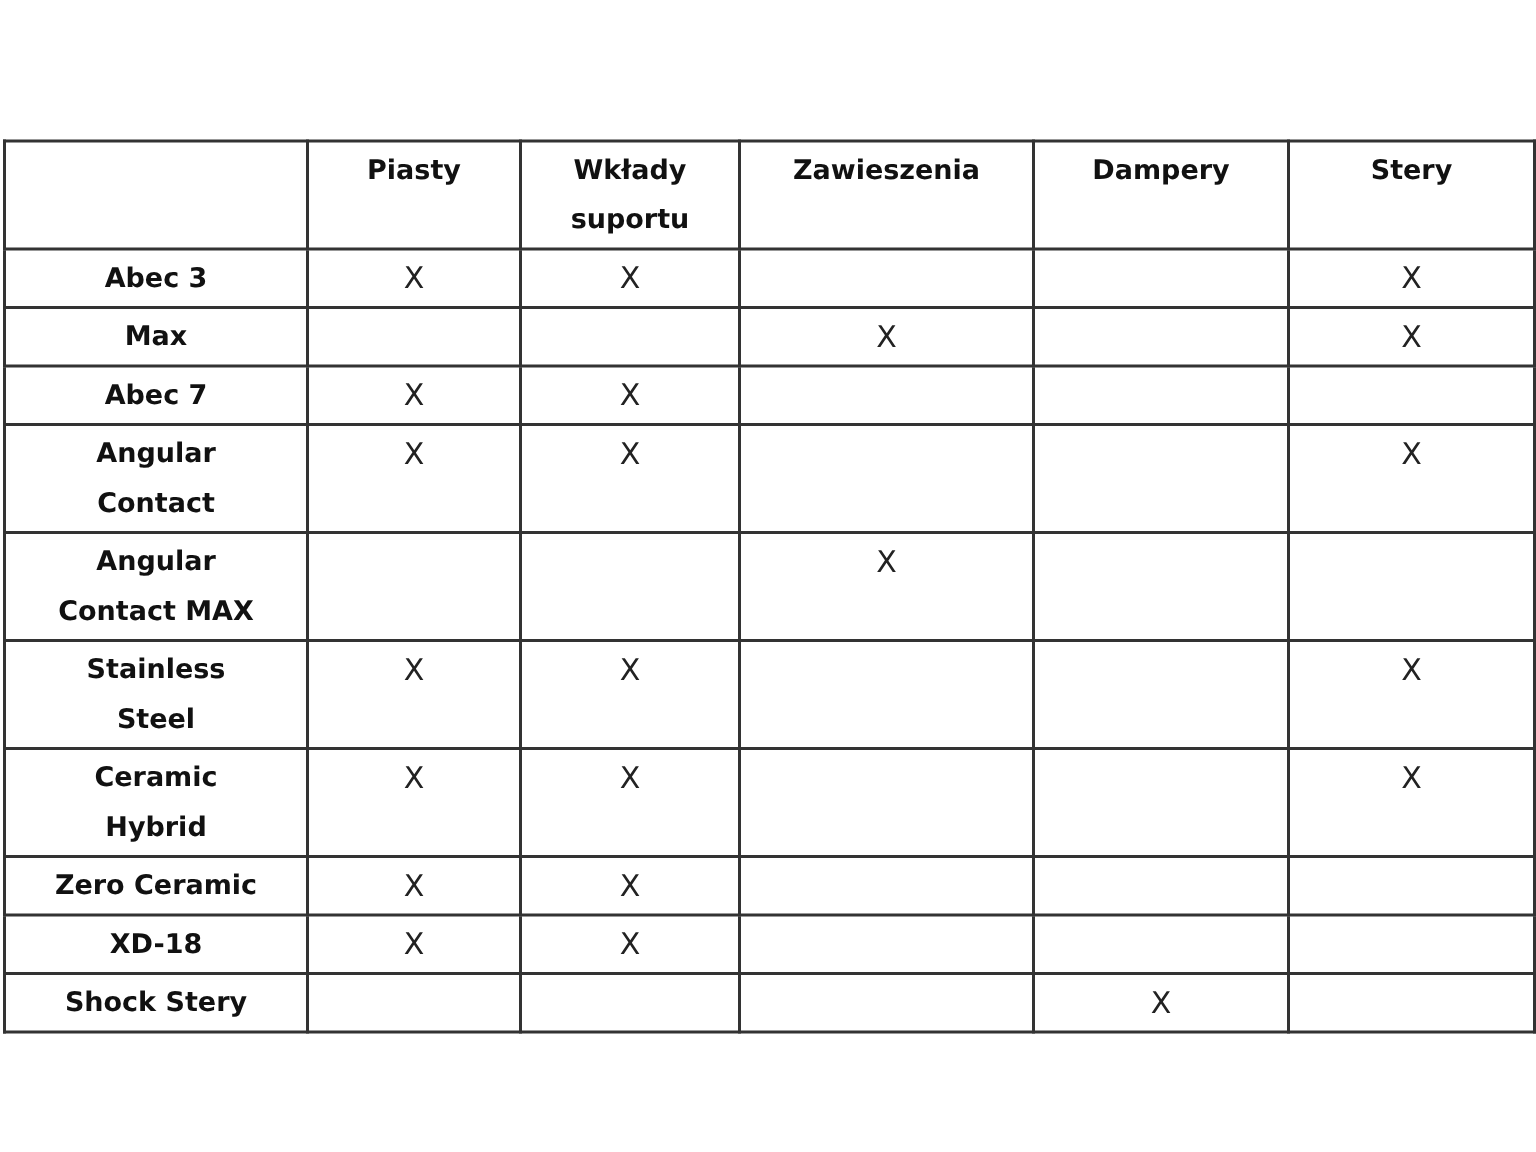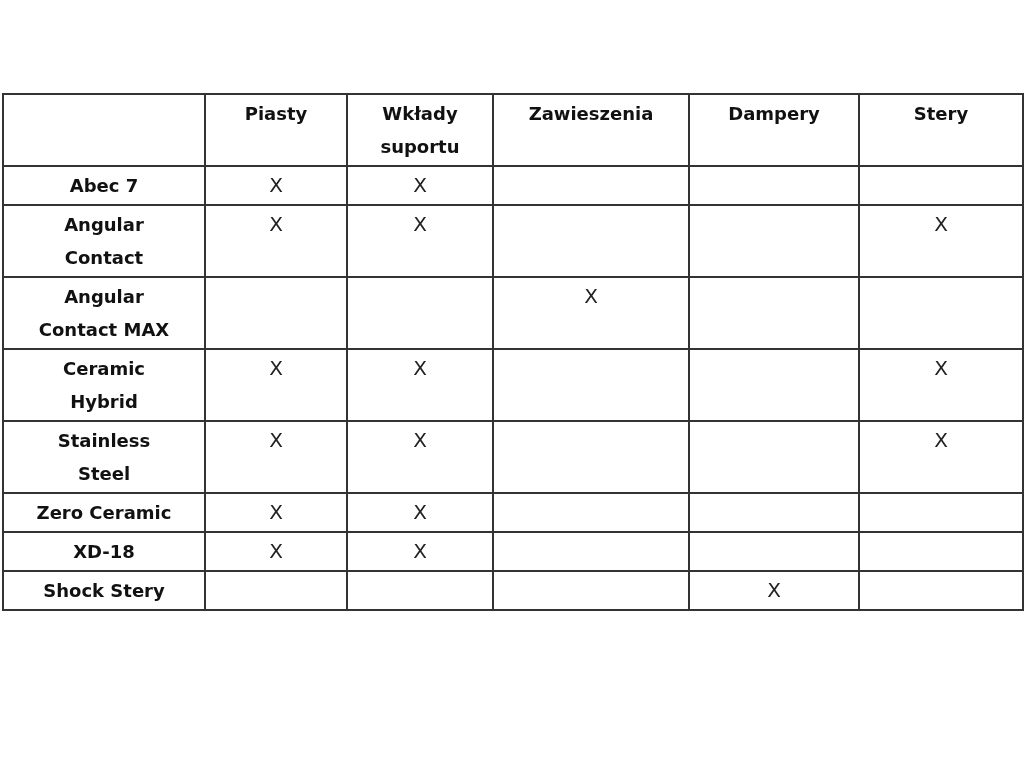--- a/index.html
+++ b/index.html
@@ -62,20 +62,36 @@
       <th>Piasty</th>
       <th>Wkłady
 suportu</th>
       <th>Zawieszenia</th>
       <th>Dampery</th>
       <th>Stery</th>
     </tr>
   </thead>
   <tbody>
     <tr class="r-short">
+      <th>Abec 3</th>
+      <td>X</td>
+      <td>X</td>
+      <td></td>
+      <td></td>
+      <td>X</td>
+    </tr>
+    <tr class="r-short">
+      <th>Max</th>
+      <td></td>
+      <td></td>
+      <td>X</td>
+      <td></td>
+      <td>X</td>
+    </tr>
+    <tr class="r-short">
       <th>Abec 7</th>
       <td>X</td>
       <td>X</td>
       <td></td>
       <td></td>
       <td></td>
     </tr>
     <tr class="r-tall">
       <th>Angular
 Contact</th>
@@ -88,31 +104,31 @@
     <tr class="r-tall">
       <th>Angular
 Contact MAX</th>
       <td></td>
       <td></td>
       <td>X</td>
       <td></td>
       <td></td>
     </tr>
     <tr class="r-tall">
-      <th>Ceramic
-Hybrid</th>
+      <th>Stainless
+Steel</th>
       <td>X</td>
       <td>X</td>
       <td></td>
       <td></td>
       <td>X</td>
     </tr>
     <tr class="r-tall">
-      <th>Stainless
-Steel</th>
+      <th>Ceramic
+Hybrid</th>
       <td>X</td>
       <td>X</td>
       <td></td>
       <td></td>
       <td>X</td>
     </tr>
     <tr class="r-short">
       <th>Zero Ceramic</th>
       <td>X</td>
       <td>X</td>

